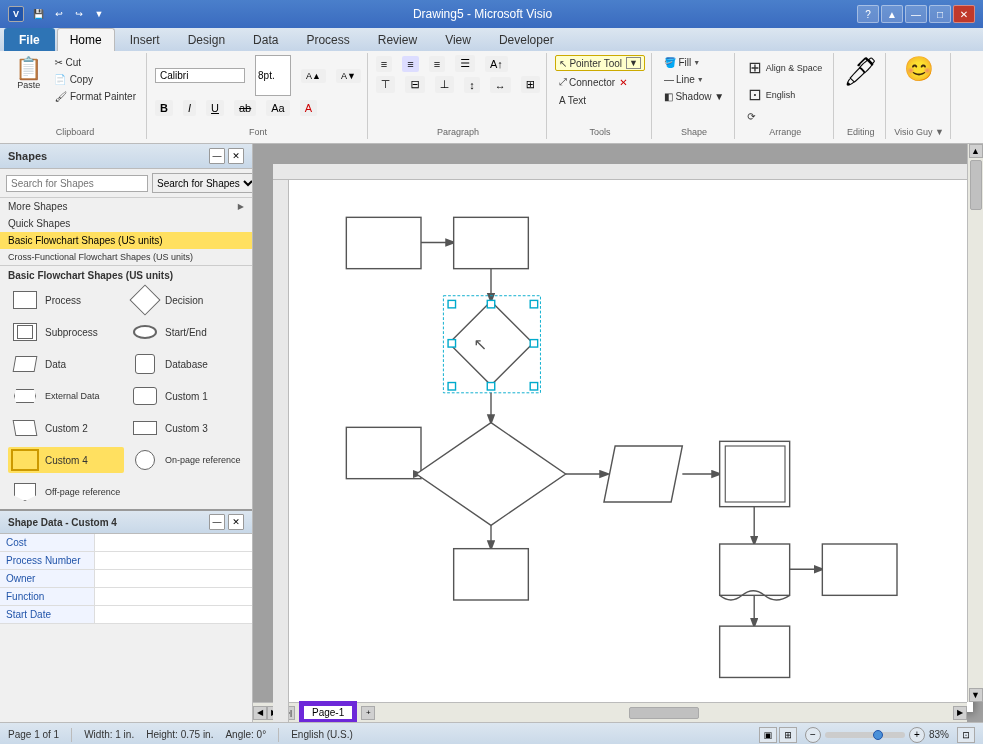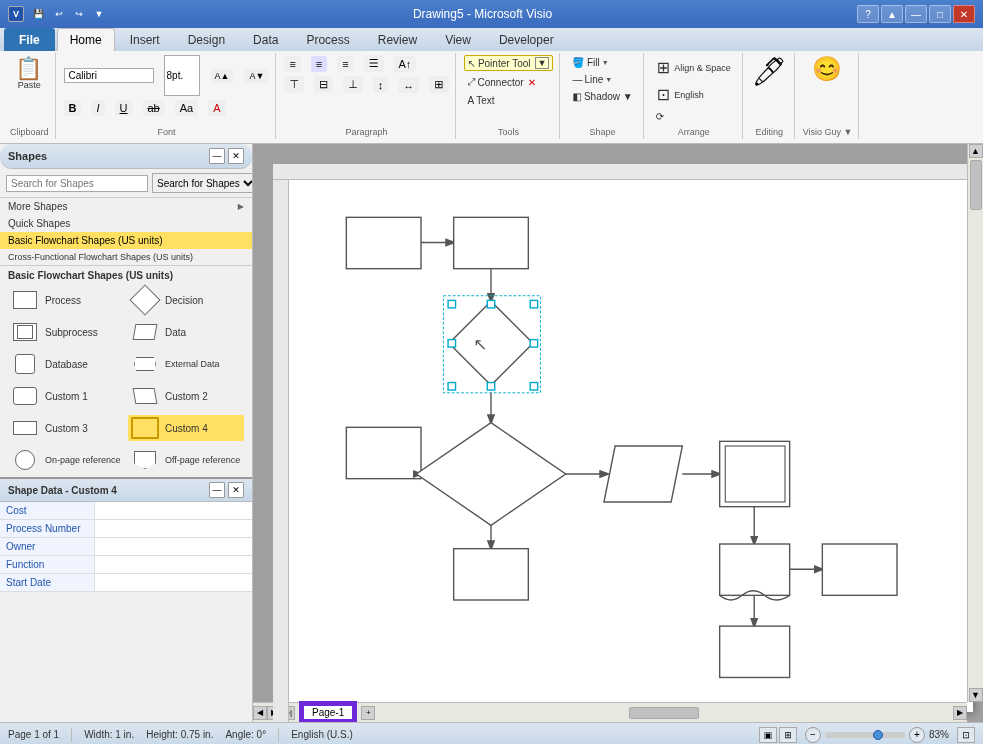--- a/index.html
+++ b/index.html
@@ -49,21 +49,21 @@
     .font-btn { padding: 1px 4px; border: 1px solid transparent; cursor: pointer; font-size: 11px; border-radius: 2px; }
 
     
     .tool-active { background: #ffffcc !important; border: 1px solid #ccaa00 !important; }
 
     
     #main { display: flex; height: calc(744px - 28px - 28px - 86px - 24px); }
 
     
     #sidebar { width: 253px; background: #f0f0f0; border-right: 1px solid #bbb; display: flex; flex-direction: column; overflow: hidden; }
-    #shapes-header { background: linear-gradient(to bottom, #dce6f0, #c8d8e8); padding: 4px 8px; display: flex; align-items: center; justify-content: space-between; border-bottom: 1px solid #bbb; border-radius: 12px; }
+    #shapes-header { background: linear-gradient(to bottom, #dce6f0, #c8d8e8); padding: 4px 8px; display: flex; align-items: center; justify-content: space-between; border-bottom: 1px solid #bbb; }
     .shapes-title { font-size: 11px; font-weight: bold; color: #333; }
     .sidebar-controls { display: flex; gap: 3px; }
     .sidebar-ctrl-btn { width: 16px; height: 16px; background: white; border: 1px solid #999; font-size: 9px; cursor: pointer; display: flex; align-items: center; justify-content: center; border-radius: 1px; }
 
     #search-box { padding: 4px 6px; display: flex; align-items: center; gap: 4px; border-bottom: 1px solid #ccc; }
     #search-input { flex: 1; border: 1px solid #aaa; padding: 2px 4px; font-size: 10px; background: white; }
 
     .shape-menu-item { padding: 3px 8px; font-size: 10px; cursor: pointer; color: #333; display: flex; align-items: center; justify-content: space-between; }
     .shape-menu-item.selected { background: #ffe060; color: #000; }
     .shape-menu-item .arrow { font-size: 8px; color: #666; }
@@ -155,20 +155,25 @@
 
   <div id="ribbon-content">
 
     <div class="ribbon-group">
       <div class="ribbon-group-content">
         <div class="clipboard-group">
           <div class="ribbon-btn">
             <span class="icon">📋</span>
             <span>Paste</span>
           </div>
+          <div class="paste-sub">
+            <div class="ribbon-btn-sm">✂ Cut</div>
+            <div class="ribbon-btn-sm">📄 Copy</div>
+            <div class="ribbon-btn-sm">🖌 Format Painter</div>
+          </div>
         </div>
       </div>
       <div class="ribbon-group-label">Clipboard</div>
     </div>
 
     <div class="ribbon-group">
       <div class="ribbon-group-content" style="flex-direction:column; align-items:flex-start;">
         <div class="font-row">
           <input class="font-selector" type="text" value="Calibri" style="">
           <input class="size-selector" type="text" value="8pt." style="">
@@ -332,20 +337,26 @@
 
       <div class="shape-item">
         <div class="shape-icon">
             <div class="shape-rect" style="position:relative;">
               <div style="position:absolute;top:1px;left:3px;bottom:1px;right:3px;border:1px solid #666;"></div>
             </div>
           </div>
         <span class="shape-label">Subprocess</span>
       </div>
 
+      <div class="shape-item">
+        <div class="shape-icon">
+            <div class="shape-rounded"></div>
+          </div>
+        <span class="shape-label">Start/End</span>
+      </div>
 
 
       <div class="shape-item">
         <div class="shape-icon">
             <div class="shape-para"></div>
           </div>
         <span class="shape-label">Data</span>
       </div>
 
       <div class="shape-item">

